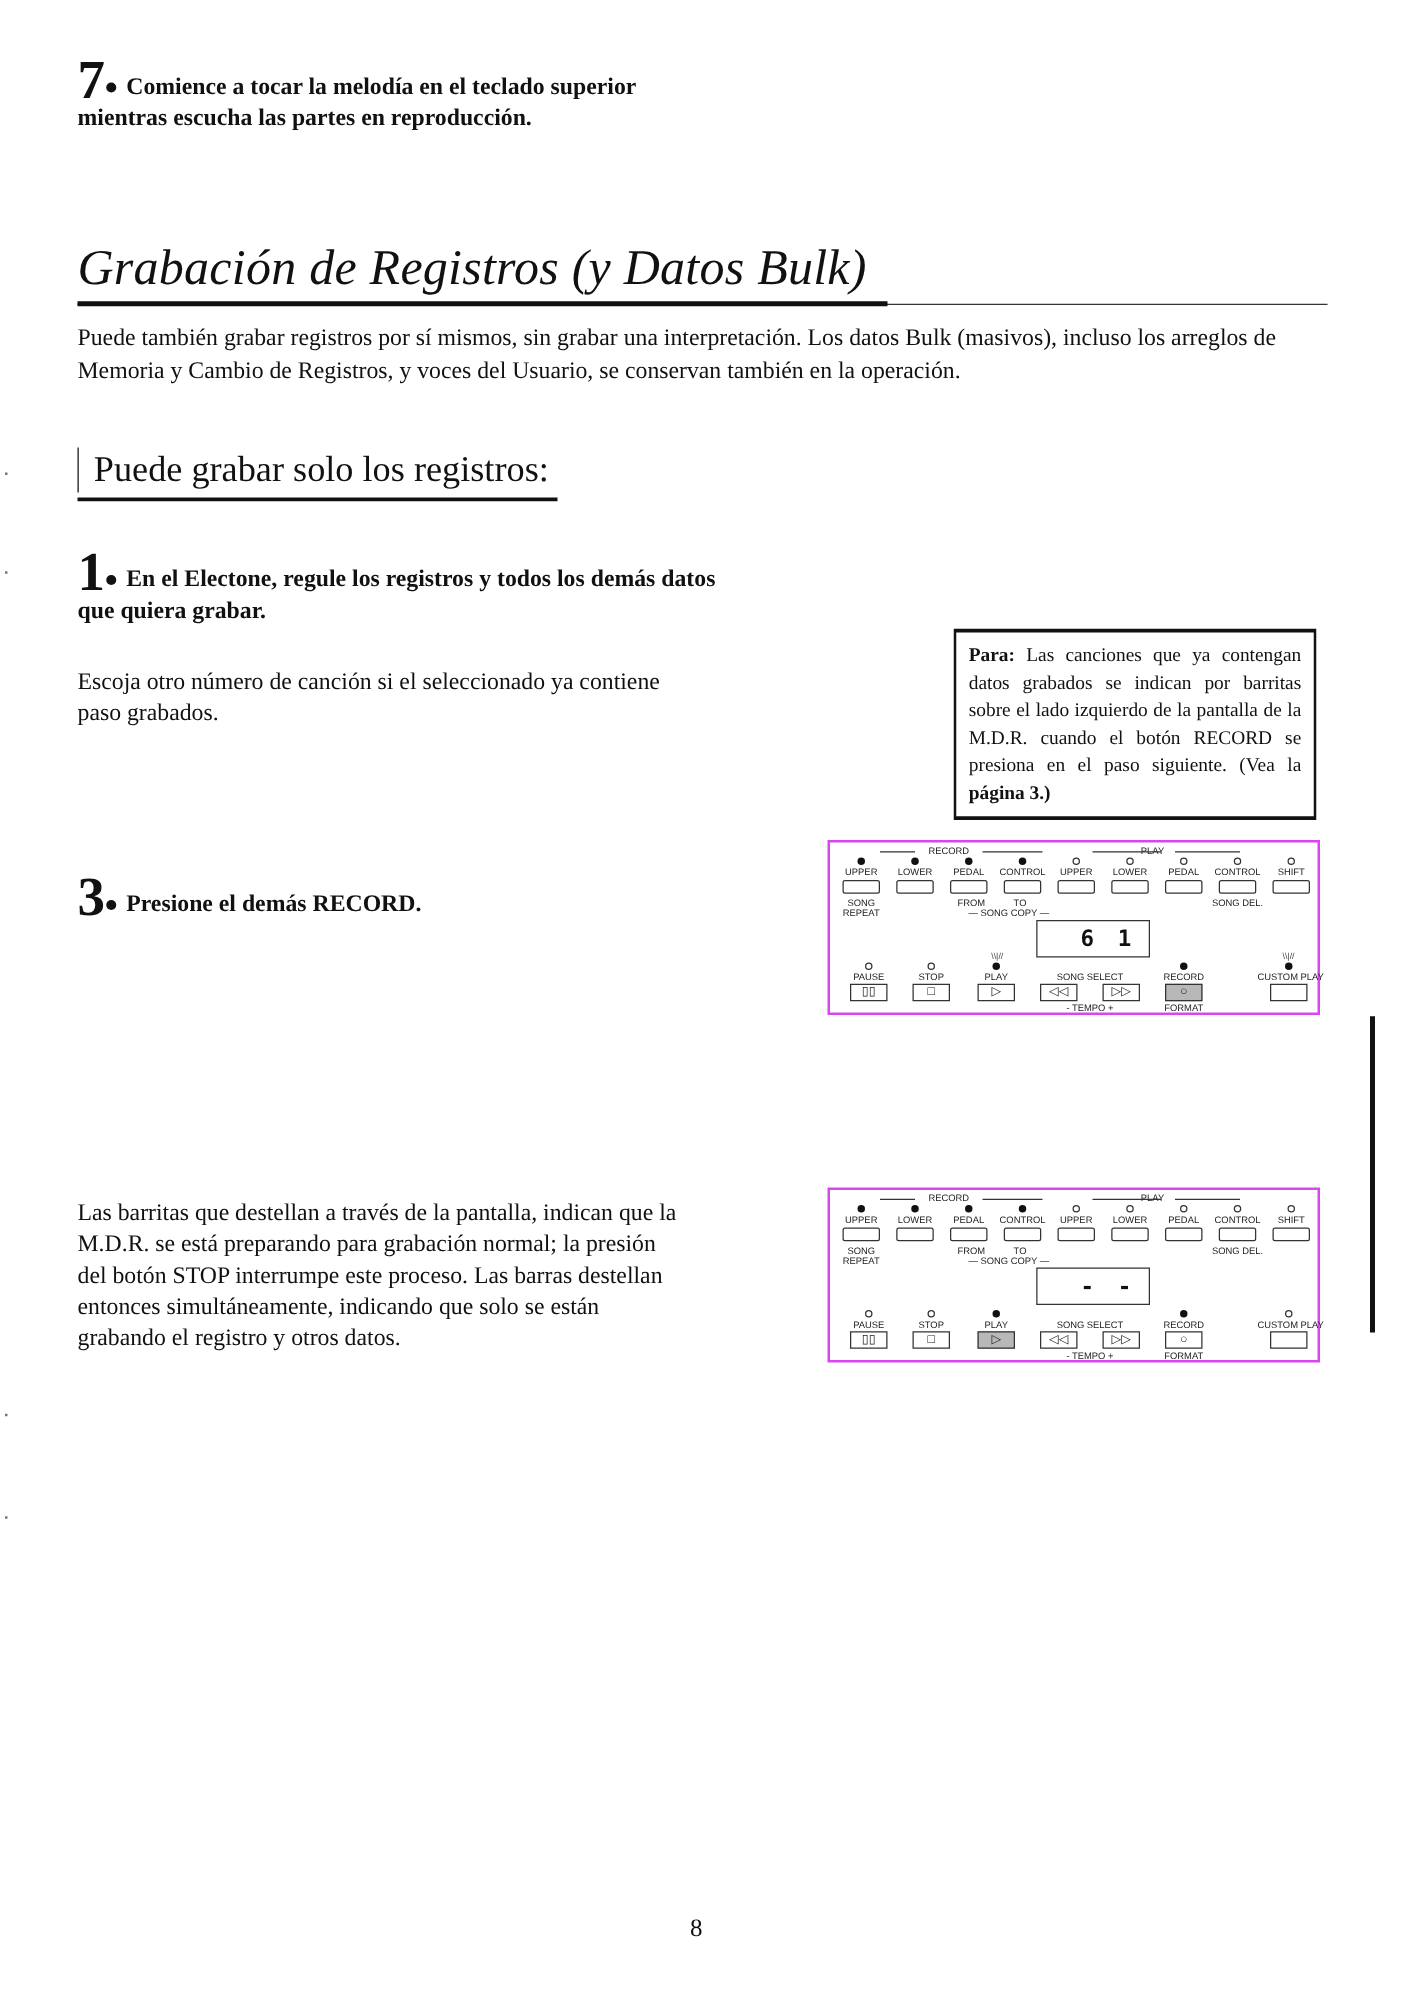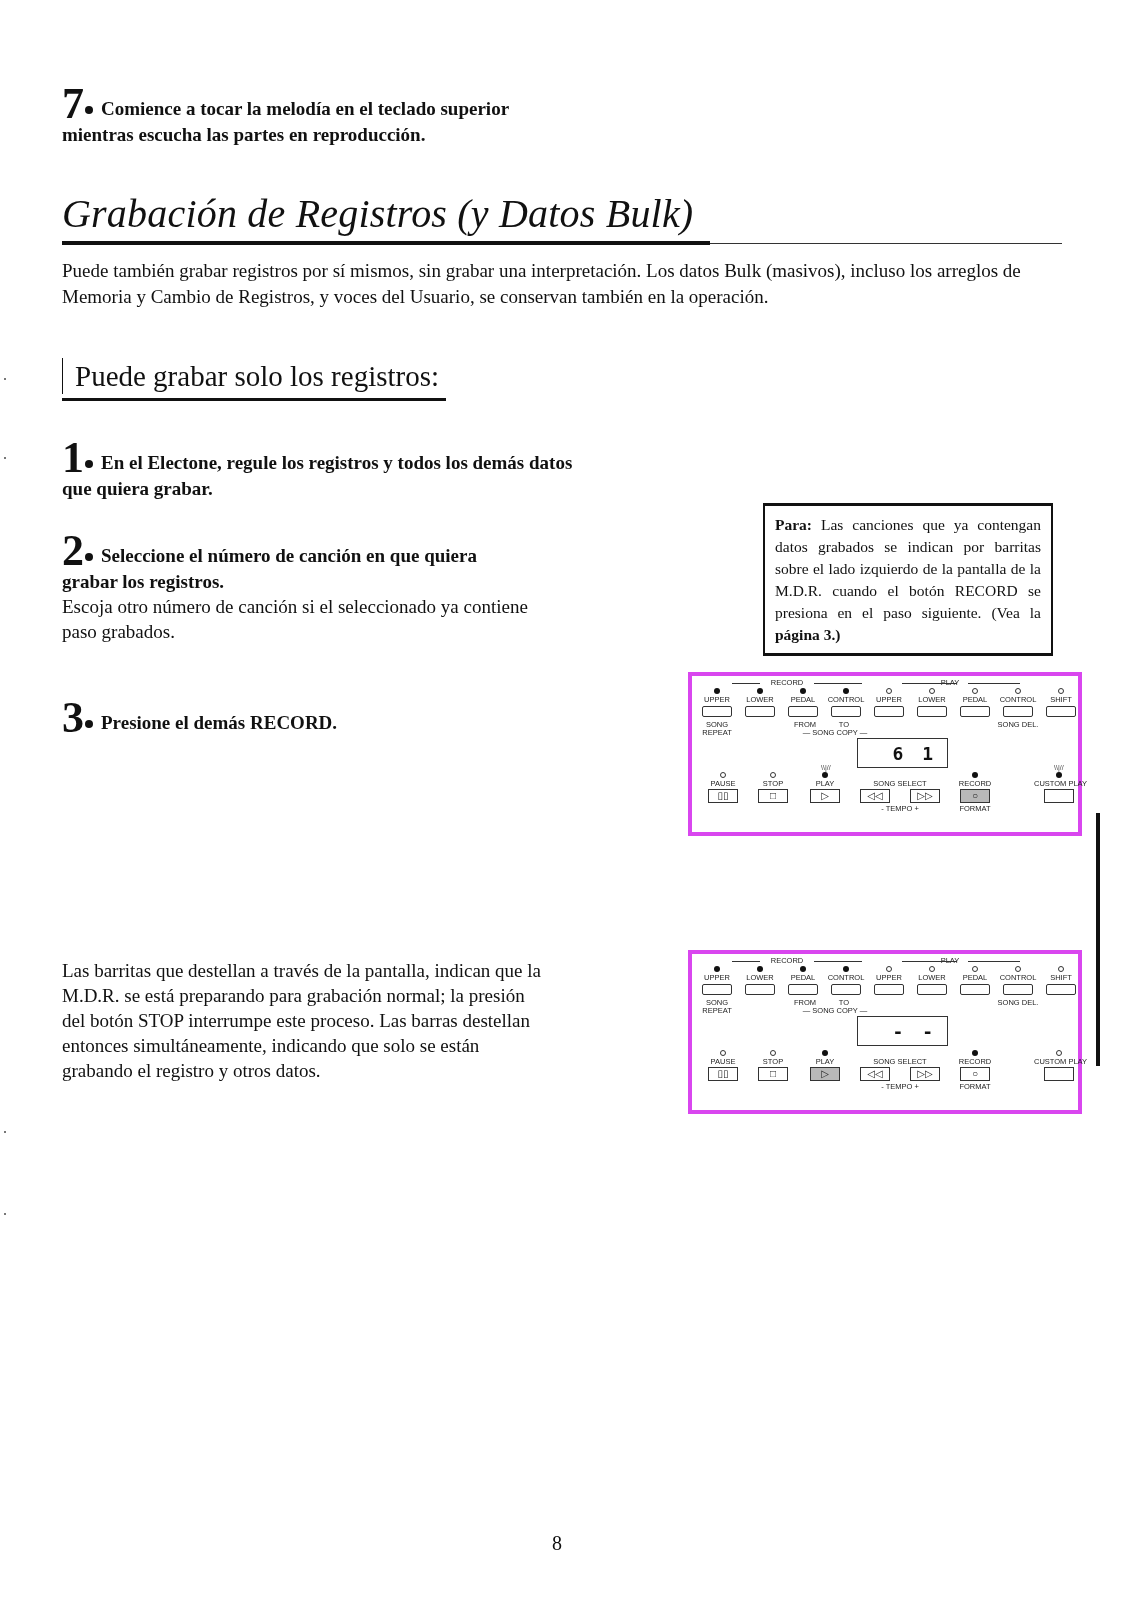--- a/index.html
+++ b/index.html
@@ -24,21 +24,21 @@
   .subhead { position: absolute; left: 62px; top: 358px; font-size: 29px; line-height: 36px; padding-left: 12px; border-left: 1px solid #111; }
   .subhead-rule { position: absolute; left: 62px; top: 398px; width: 384px; height: 3px; background: #111; }
 
   
   .note { position: absolute; left: 763px; top: 503px; width: 290px; height: 153px;
           border-left: 2px solid #111; border-right: 2px solid #111; border-top: 3px solid #111; border-bottom: 3px solid #111;
           box-sizing: border-box; padding: 8px 10px 6px 10px; font-size: 15.5px; line-height: 22px; text-align: justify; }
   .note b { font-weight: bold; }
 
   
-  .panel { position: absolute; left: 688px; width: 394px; height: 164px; border: 4px solid #d946ef; box-sizing: border-box;
+  .panel { position: absolute; left: 662px; width: 394px; height: 140px; border: 2px solid #d946ef; box-sizing: border-box;
            font-family: "Liberation Sans", "DejaVu Sans", sans-serif; }
   .plabel { position: absolute; font-size: 7.5px; line-height: 8px; color: #222; text-align: center; white-space: nowrap; }
   .group-line { position: absolute; height: 1px; background: #333; }
   .led { position: absolute; width: 6px; height: 6px; border-radius: 50%; box-sizing: border-box; }
   .led.on { background: #111; }
   .led.off { border: 1px solid #333; background: #fff; }
   .pbtn { position: absolute; width: 30px; height: 11px; border: 1px solid #333; border-radius: 2px; box-sizing: border-box; background: #fff; }
   .tbtn { position: absolute; width: 30px; height: 14px; border: 1px solid #333; box-sizing: border-box; background: #fff; }
   .tbtn.pressed { background: #b8b8b8; }
   .tbtn span { position: absolute; left: 0; right: 0; top: 0; bottom: 0; display: flex; align-items: center; justify-content: center; font-size: 10px; line-height: 10px; color: #222; }
@@ -46,44 +46,41 @@
   .display span { position: absolute; right: 10px; top: 4px; font-family: "DejaVu Sans Mono", monospace; font-size: 18px; font-weight: bold; letter-spacing: 4px; }
   .flash { position: absolute; font-size: 7px; line-height: 7px; color: #444; }
 
   .page-number { position: absolute; left: 552px; top: 1532px; font-size: 20px; }
   .margin-bar { position: absolute; left: 1096px; top: 813px; width: 4px; height: 253px; background: #111; }
   .margin-tick { position: absolute; width: 2px; height: 2px; background: #777; }
 </style>
 </head>
 <body>
 
-<div class="step" style="top:46px; width:500px;margin-top:40px;">
+<div class="step" style="top:46px; width:500px;">
   <div class="step-head">
     <span class="step-num">7</span><span class="step-dot"></span><span>Comience a tocar la melodía en el teclado superior mientras escucha las partes en reproducción.</span>
   </div>
 </div>
 
 <div class="section-title">Grabación de Registros (y Datos Bulk)</div>
 <div class="rule-thin"></div>
 <div class="rule-thick"></div>
 <div class="intro">Puede también grabar registros por sí mismos, sin grabar una interpretación. Los datos Bulk (masivos), incluso los arreglos de Memoria y Cambio de  Registros, y voces del Usuario, se conservan también en la operación.</div>
 
 <div class="subhead">Puede grabar solo los registros:</div>
 <div class="subhead-rule"></div>
 
 <div class="step" style="top:440px; width:515px;">
   <div class="step-head">
     <span class="step-num">1</span><span class="step-dot"></span><span>En el Electone, regule los registros y todos los demás datos que quiera grabar.</span>
   </div>
 </div>
 
 <div class="step" style="top:533px; width:475px;">
-  <div class="step-head">
-    <span class="step-num">2</span><span class="step-dot"></span><span>Seleccione el número de canción en que quiera grabar los registros.</span>
-  </div>
   <div class="step-body">Escoja otro número de canción si el seleccionado ya contiene paso grabados.</div>
 </div>
 
 <div class="step" style="top:700px; width:500px;">
   <div class="step-head">
     <span class="step-num">3</span><span class="step-dot"></span><span>Presione el demás RECORD.</span>
   </div>
 </div>
 
 <div class="step" style="top:952px; width:500px;">

